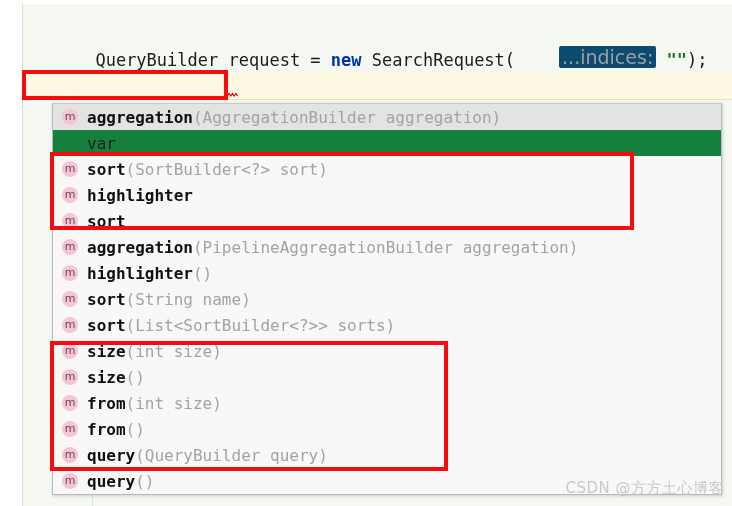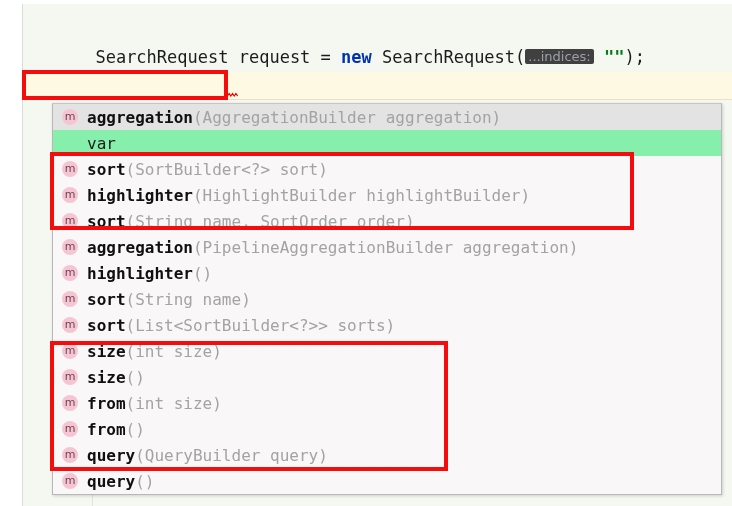--- a/index.html
+++ b/index.html
@@ -62,27 +62,28 @@
   }
   .kw      { color: #0033b3; font-weight: bold; }
   .str     { color: #067d17; font-weight: bold; }
   .cmt     { color: #9aa7b0; font-style: normal; }
   .fld     { color: #8a7a18; }
   .plain   { color: #1c1c1c; }
   .blu     { color: #0033b3; font-weight: bold; }
 
   
   .hint-chip {
-    background: #404040;
+    background: #0c4a6e;
     color: #9aa0a6;
     font-family: "DejaVu Sans", "Liberation Sans", sans-serif;
-    font-size: 13px;
+    font-size: 19px;
     padding: 0px 3px;
     border-radius: 2px;
     vertical-align: 2px;
+    margin-left: 44px;
   }
 
   
   #caret-line {
     position: absolute;
     left: 0px;
     top: 68px;
     width: 710px;
     height: 28px;
     background: #fdf9e3;
@@ -126,21 +127,21 @@
   .row {
     position: relative;
     height: 26px;
     display: flex;
     align-items: center;
     padding-left: 9px;
     box-sizing: border-box;
     white-space: nowrap;
   }
   .row.selected { background: #e3e3e3; }
-  .row.plainbg  { background: #86efac; }
+  .row.plainbg  { background: #15803d; }
 
   
   .m-icon {
     flex: 0 0 auto;
     width: 16px;
     height: 16px;
     border-radius: 50%;
     background: #f5c5d3;
     color: #6f4452;
     font-family: "DejaVu Sans", "Liberation Sans", sans-serif;
@@ -202,21 +203,21 @@
 
   <div id="editor">
 
     <div id="gutter-line-a"></div>
     <div id="gutter-line-b"></div>
 
     <div id="caret-line"></div>
     <div id="caret-line-bottom-border"></div>
 
     <div class="code-line" style="left:12px; top:14px;">
-      <span class="plain">SearchRequest request = </span><span class="kw">new</span><span class="plain"> SearchRequest(</span><span class="hint-chip">...indices:</span><span class="plain"> </span><span class="str">""</span><span class="plain">);</span>
+      <span class="plain">QueryBuilder request = </span><span class="kw">new</span><span class="plain"> SearchRequest(</span><span class="hint-chip">...indices:</span><span class="plain"> </span><span class="str">""</span><span class="plain">);</span>
     </div>
 
     <div class="code-line" style="left:12px; top:72px; font-size:17px;">
       <span class="plain">request.source().</span>
     </div>
 
     <svg id="squiggle" viewBox="0 0 14 5" preserveAspectRatio="none">
       <path d="M0 4 L1.7 1.4 L3.4 4 L5.1 1.4 L6.8 4 L8.5 1.4 L10.2 4 L11.9 1.4 L13.6 4" fill="none" stroke="#e00000" stroke-width="1.1"></path>
     </svg>
 
@@ -259,26 +260,24 @@
           <span class="row-kw">var</span>
         </div>
         <div class="row">
           <span class="m-icon">m</span>
           <span class="row-name">sort</span>
           <span class="row-sig">(SortBuilder&lt;?&gt; sort)</span>
         </div>
         <div class="row">
           <span class="m-icon">m</span>
           <span class="row-name">highlighter</span>
-          <span class="row-sig">(HighlightBuilder highlightBuilder)</span>
         </div>
         <div class="row">
           <span class="m-icon">m</span>
           <span class="row-name">sort</span>
-          <span class="row-sig">(String name, SortOrder order)</span>
         </div>
         <div class="row">
           <span class="m-icon">m</span>
           <span class="row-name">aggregation</span>
           <span class="row-sig">(PipelineAggregationBuilder aggregation)</span>
         </div>
         <div class="row">
           <span class="m-icon">m</span>
           <span class="row-name">highlighter</span>
           <span class="row-sig">()</span>
@@ -323,14 +322,15 @@
           <span class="row-name">query</span>
           <span class="row-sig">()</span>
         </div>
       </div>
   </div>
 
   <div class="annot" style="left: 22px; top: 70px; width: 206px; height: 30px;"></div>
   <div class="annot" style="left: 50px; top: 152px; width: 584px; height: 78px;"></div>
   <div class="annot" style="left: 50px; top: 341px; width: 398px; height: 130px;"></div>
 
+  <div id="watermark">CSDN @方方土心博客</div>
 
 </div>
 
 </body></html>

